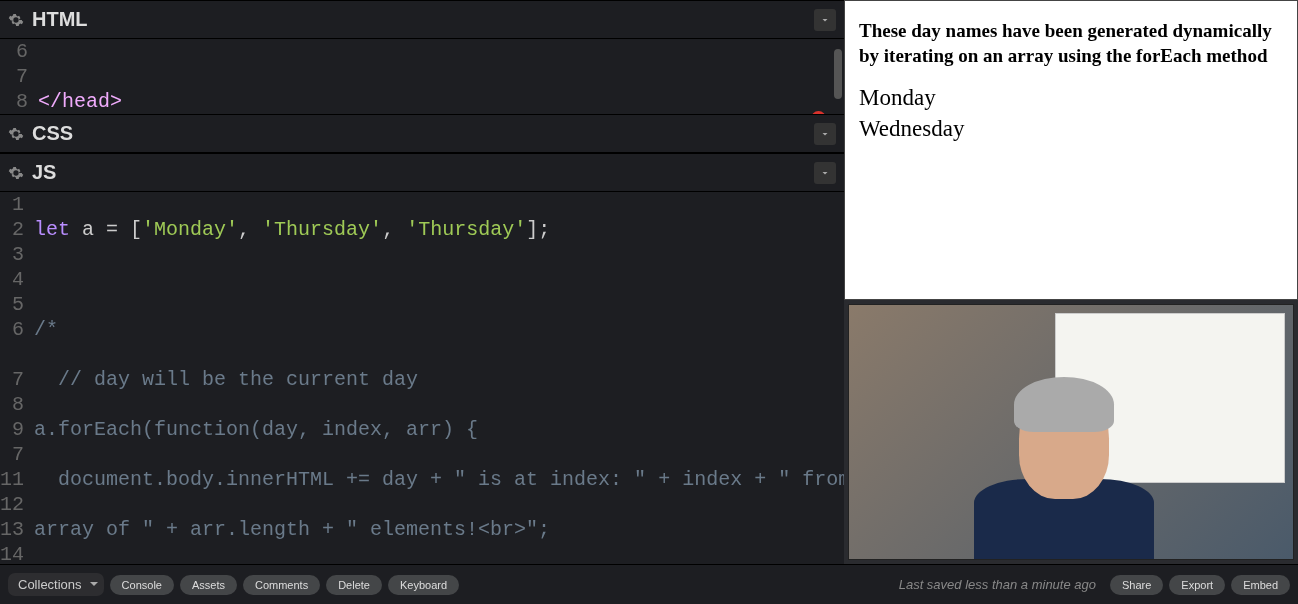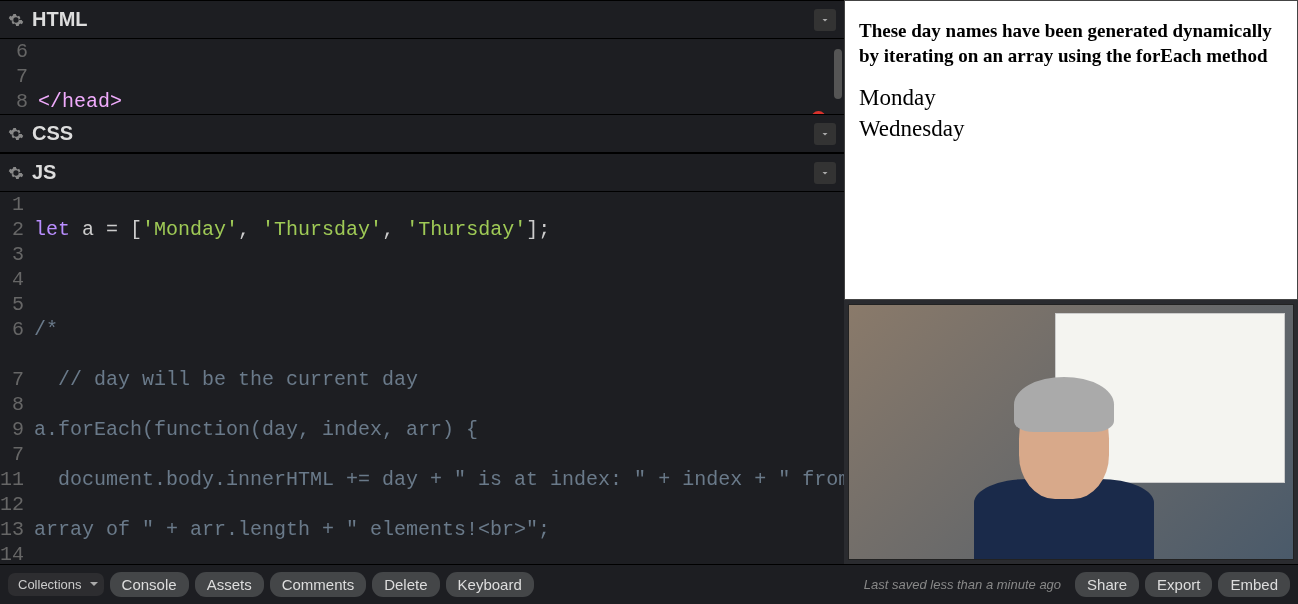--- a/index.html
+++ b/index.html
@@ -97,21 +97,21 @@
 .bottom-bar .dropdown {
   background: #2d2d30; color: #ccc; padding: 4px 22px 4px 10px; border-radius: 7px;
   position: relative; font-size: 13px;
 }
 .bottom-bar .dropdown::after {
   content: ""; position: absolute; right: 6px; top: 9px;
   border: 4px solid transparent; border-top-color: #aaa;
 }
 .bottom-bar button {
   background: #444648; color: #ddd; border: none; padding: 4px 12px;
-  border-radius: 11px; font-size: 15px; cursor: pointer;
+  border-radius: 11px; font-size: 11px; cursor: pointer;
 }
 .bottom-bar .spacer { flex: 1; }
 .bottom-bar .status { color: #888; font-style: italic; margin-right: 8px; }
 </style>
 </head>
 <body>
 
 <div class="main-area">
   <div class="editors-col">
 

